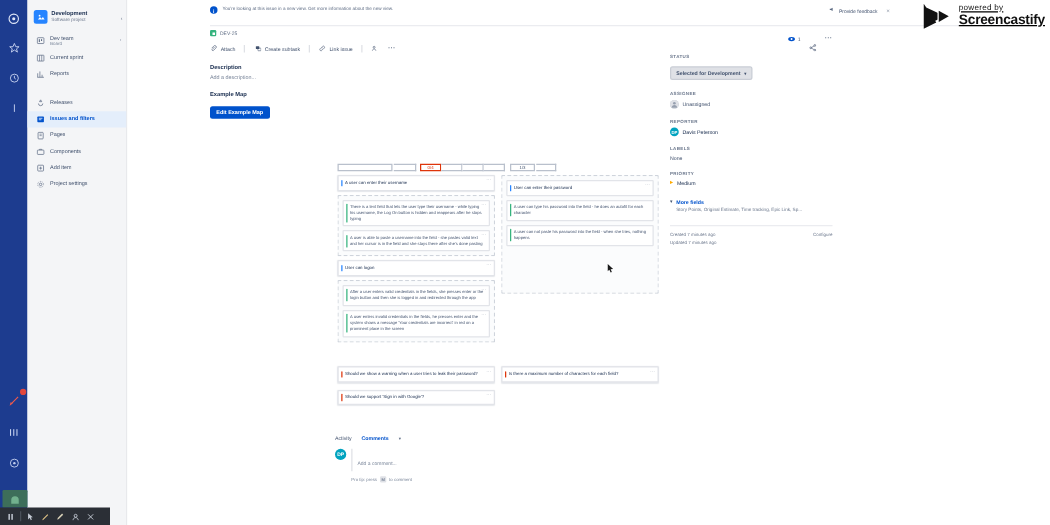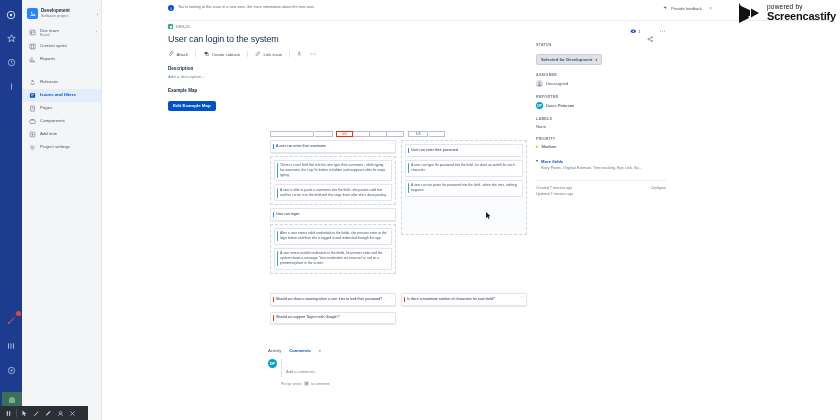--- a/index.html
+++ b/index.html
@@ -101,21 +101,21 @@
     font-size:4px; color:#42526e;
   }
   .feedback .fi { color:#5e6c84; font-size:5px; }
   .feedback .fx { color:#97a0af; font-size:5px; margin-left:4px; }
 
   
   .watermark {
     position:absolute; right:4px; top:2px; display:flex; align-items:center; gap:5px;
   }
   .wm-logo { width:24px; height:22px; }
-  .wm-txt { line-height:1; }
+  .wm-txt { line-height:1;text-decoration:underline; }
   .wm-pb { font-size:6.5px; color:#111; letter-spacing:.2px; }
   .wm-name { font-size:11px; font-weight:700; color:#111; letter-spacing:-.2px; margin-top:1px;}
 
   
   .issue { position:absolute; left:168px; top:24px; right:178px; }
   .divider-top { position:absolute; left:168px; top:20px; right:8px; height:1px; background:#ebecf0;}
 
   .breadcrumb { display:flex; align-items:center; gap:3px; font-size:4px; color:#5e6c84; }
   .bc-ico { width:5px; height:5px; background:#36b37e; border-radius:1px;
      display:flex; align-items:center; justify-content:center; }
@@ -439,21 +439,20 @@
       <span class="wm-pb" style="display:block;">powered by</span>
       <span class="wm-name" style="display:block;">Screencastify</span>
     </span>
   </div>
 
   <div class="issue">
     <div class="breadcrumb">
       <span class="bc-ico"></span>
       <span>DEV-25</span>
     </div>
-    <div class="issue-title">User can login to the system</div>
 
     <div class="act-row">
       <div class="act-btn">
         <span class="act-ic">
           <svg width="5.5" height="5.5" viewBox="0 0 24 24">
               <path d="M16 7l-7 7a3 3 0 104 4l7-7a5 5 0 10-7-7l-7 7" fill="none" stroke="#42526e" stroke-width="2.2"></path>
             </svg>
         </span>
         <span>Attach</span>
       </div>

